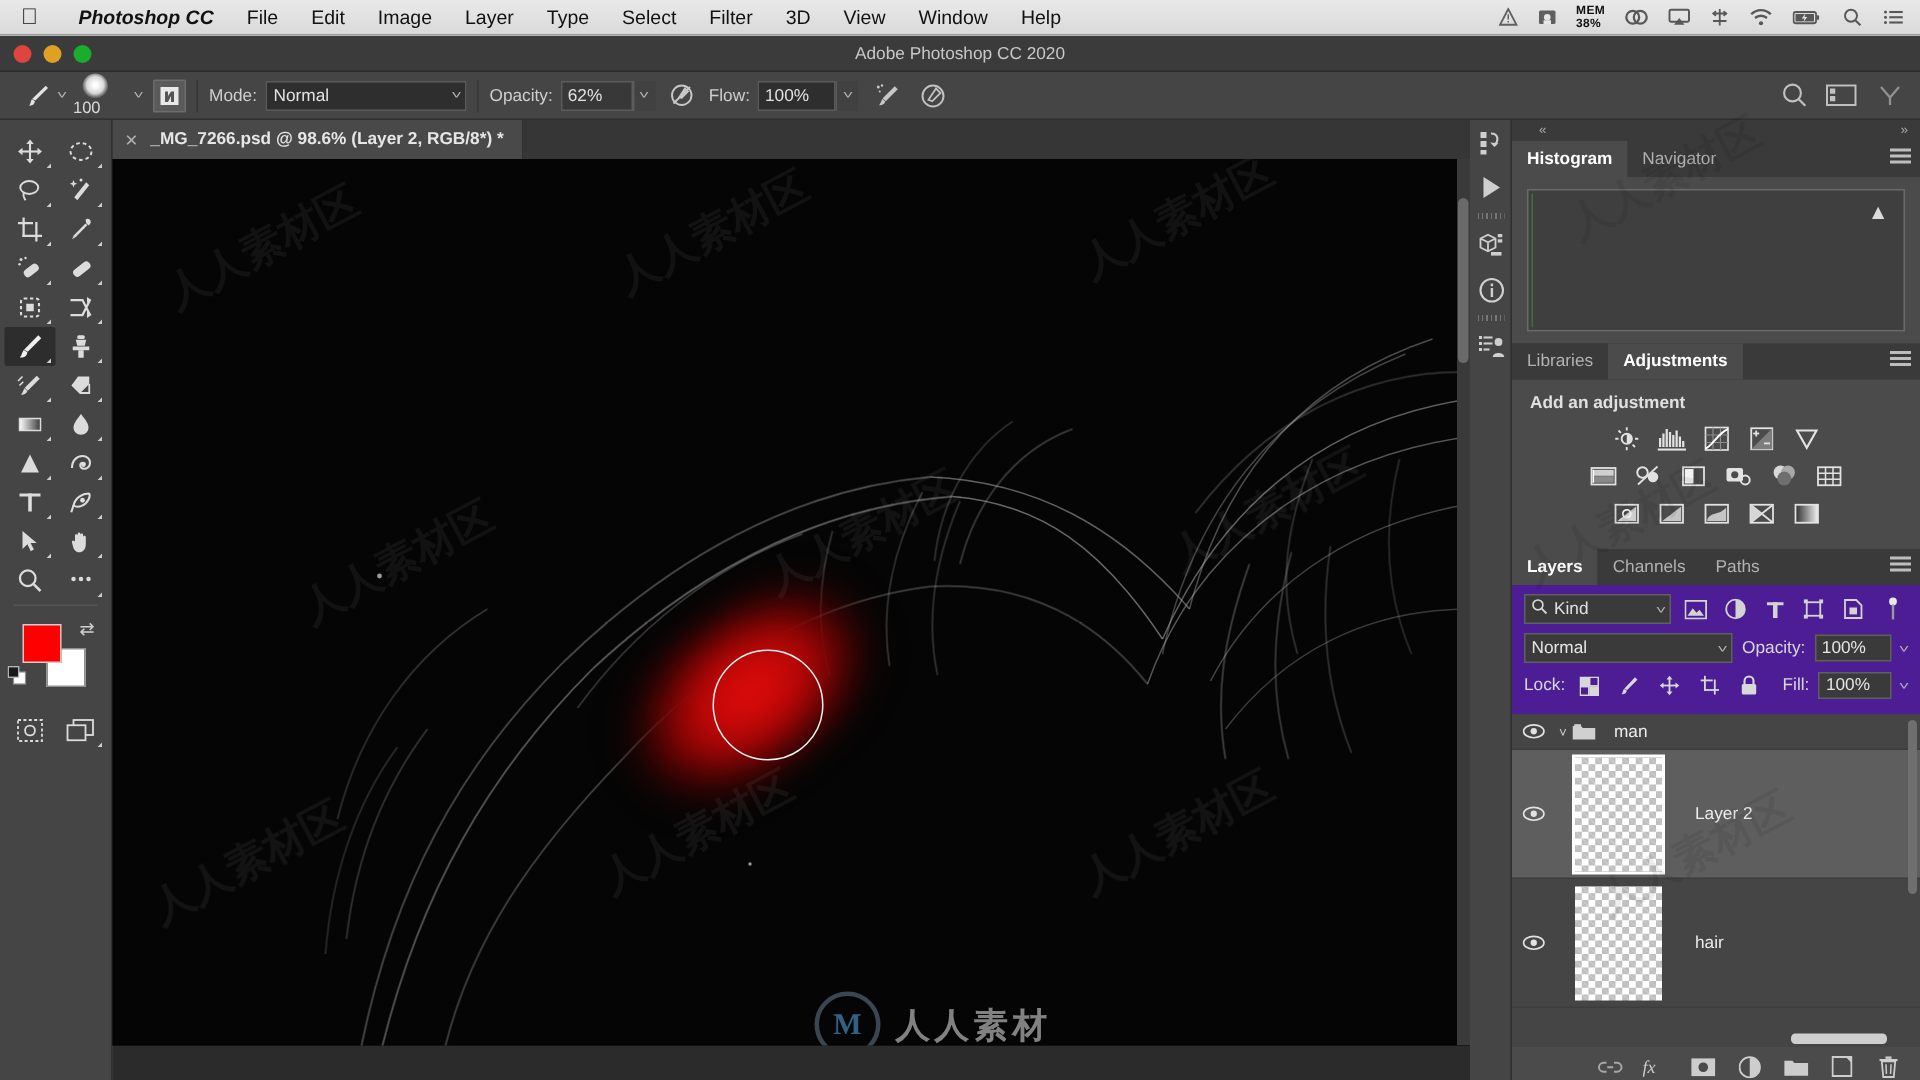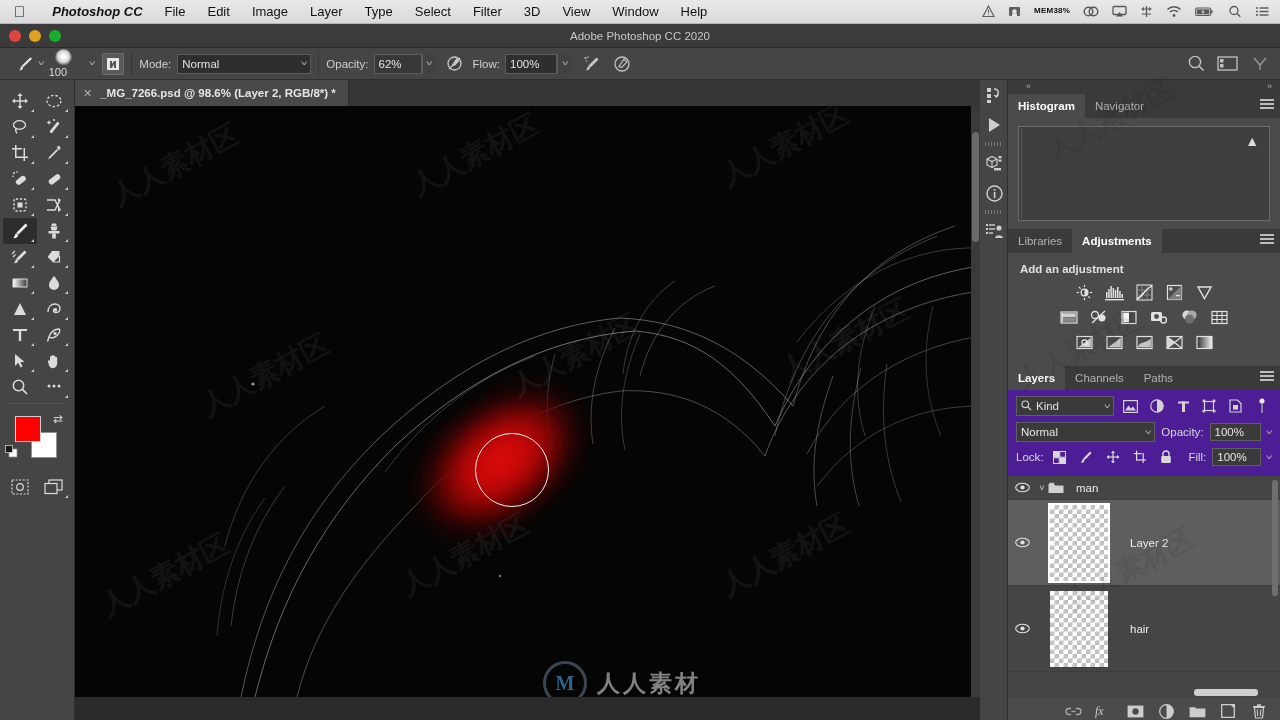--- a/index.html
+++ b/index.html
@@ -18,21 +18,21 @@
     background: linear-gradient(#e9e9e9, #d9d9d9);
     border-bottom: 1px solid #b4b4b4;
     display: flex; align-items: center;
     font-size: 13px; color: #111;
   }
   .macbar .apple { margin: 0 16px 0 14px; font-size: 15px; line-height: 1; }
   .macbar .mitem { padding: 0 11px; white-space: nowrap; }
   .macbar .mitem.bold { font-weight: bold; font-style: italic; }
   .macbar .right { margin-left: auto; display: flex; align-items: center; padding-right: 10px; gap: 13px; }
   .macbar .right .sysicon { display: flex; align-items: center; opacity: .82; }
-  .macbar .memblk { display: flex; flex-direction: row; align-items: flex-start;
+  .macbar .memblk { display: flex; flex-direction: column; align-items: flex-start;
                     font-size: 8px; line-height: 8.5px; font-weight: bold; letter-spacing: .2px; }
 
   
   .wintitle {
     position: absolute; left: 0; top: 24px; width: 1280px; height: 24px;
     background: #3b3b3b; border-bottom: 1px solid #2a2a2a;
     display: flex; align-items: center;
   }
   .traffic { display: flex; gap: 8px; padding-left: 9px; }
   .tl { width: 12px; height: 12px; border-radius: 50%; }

